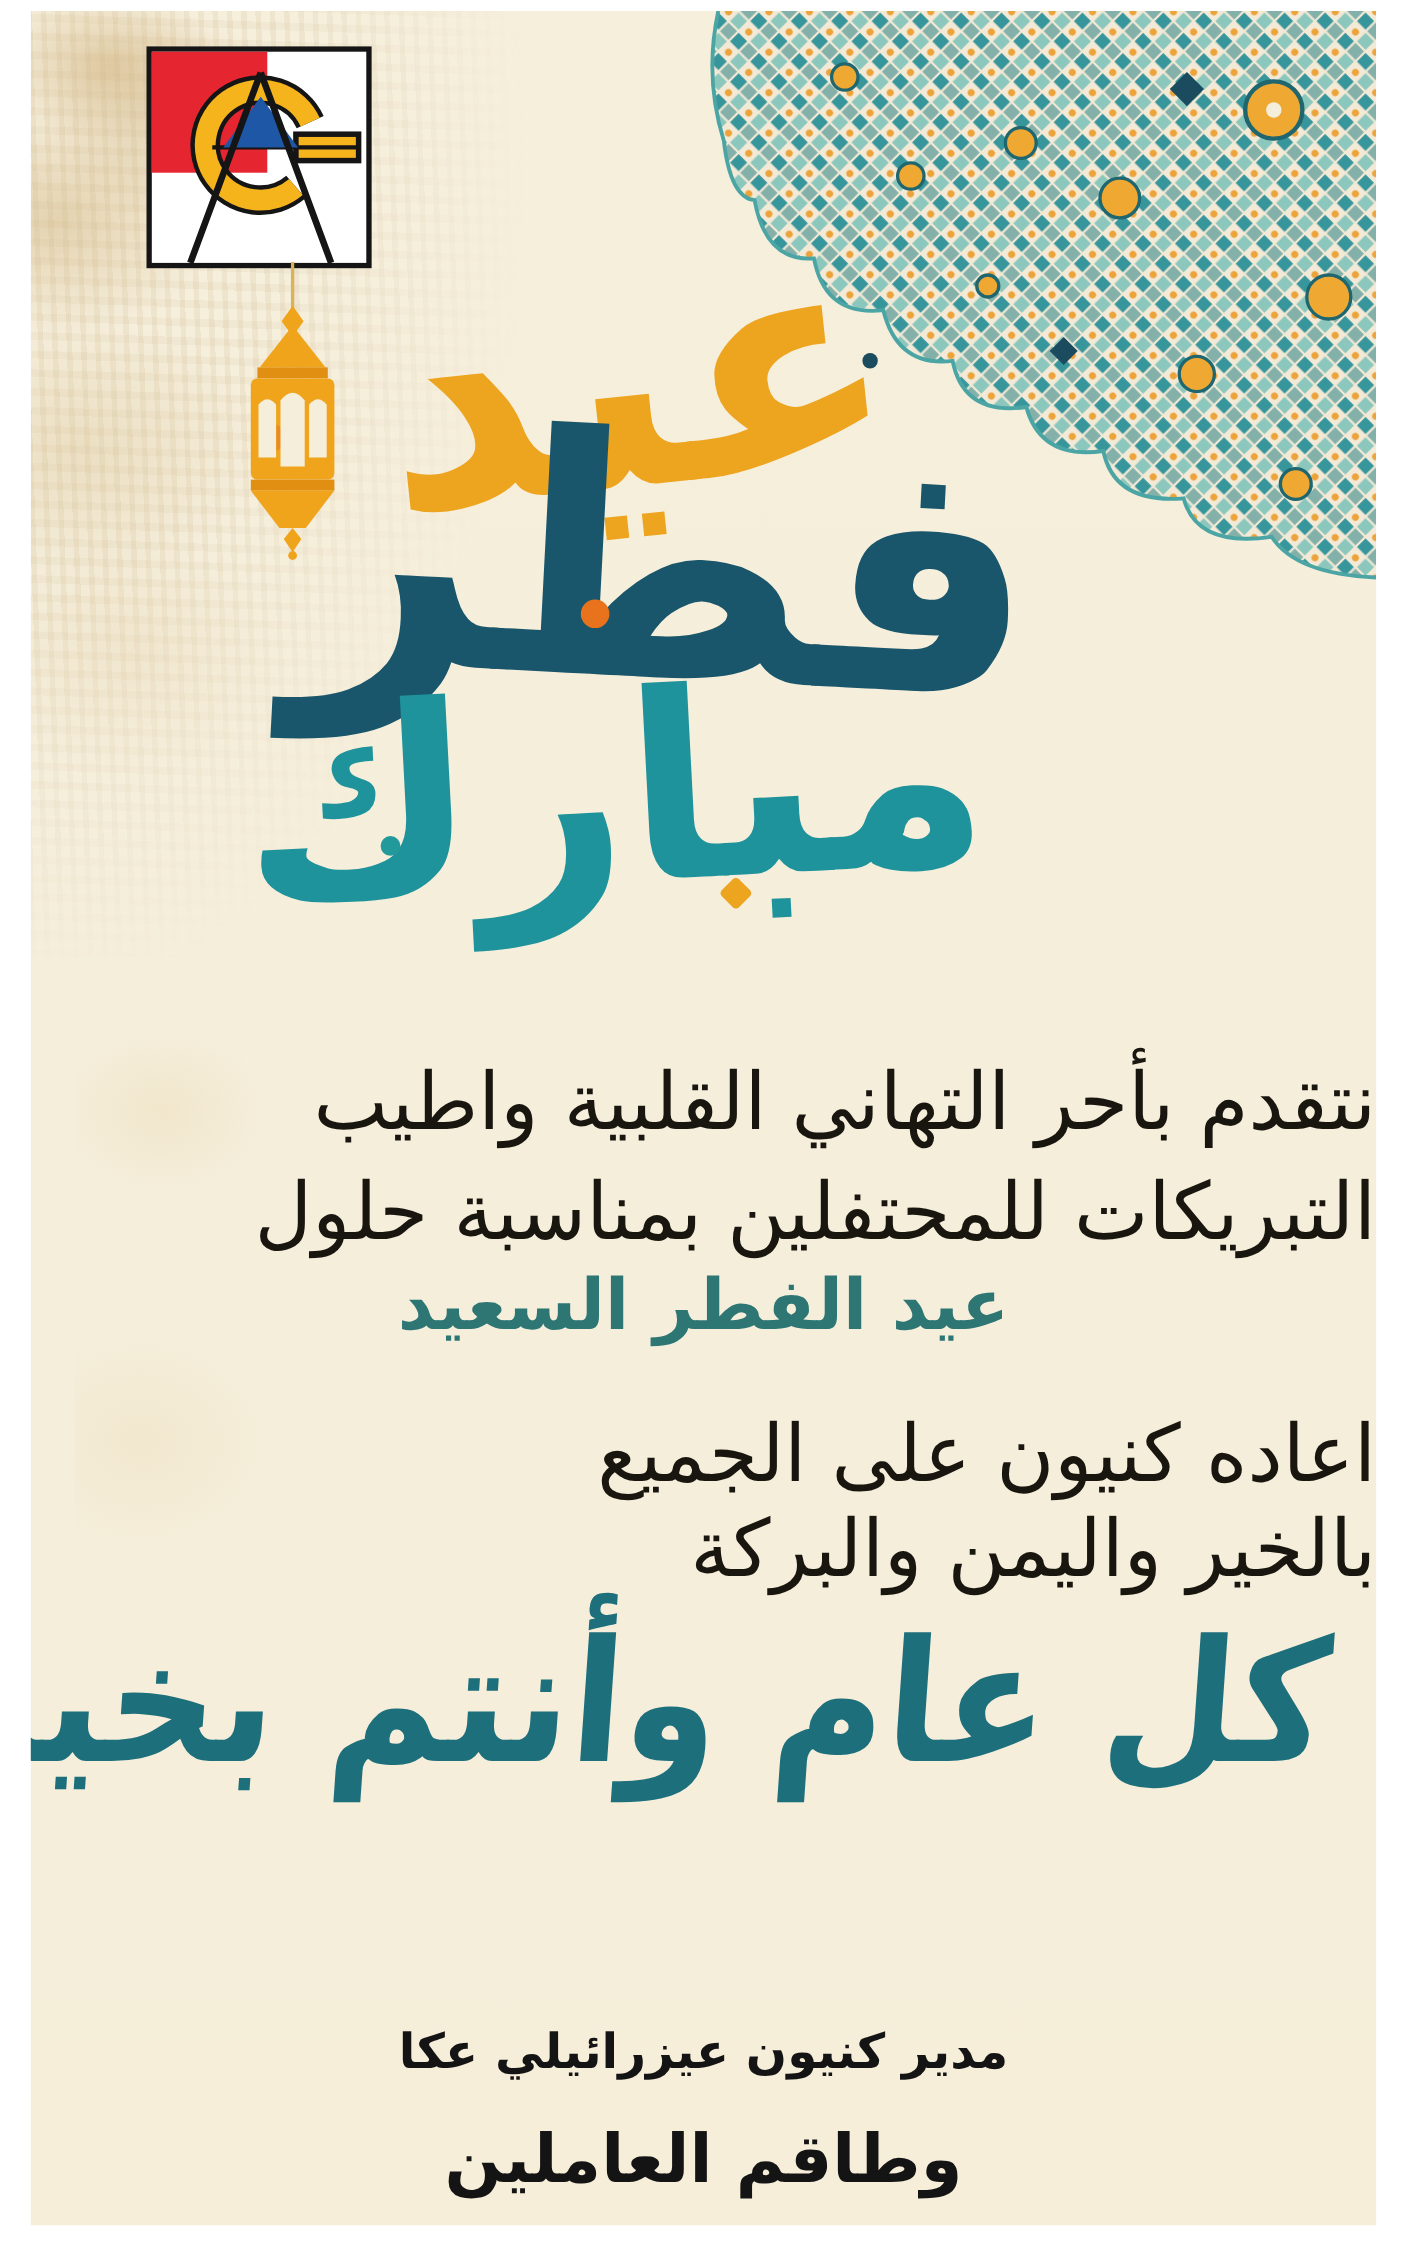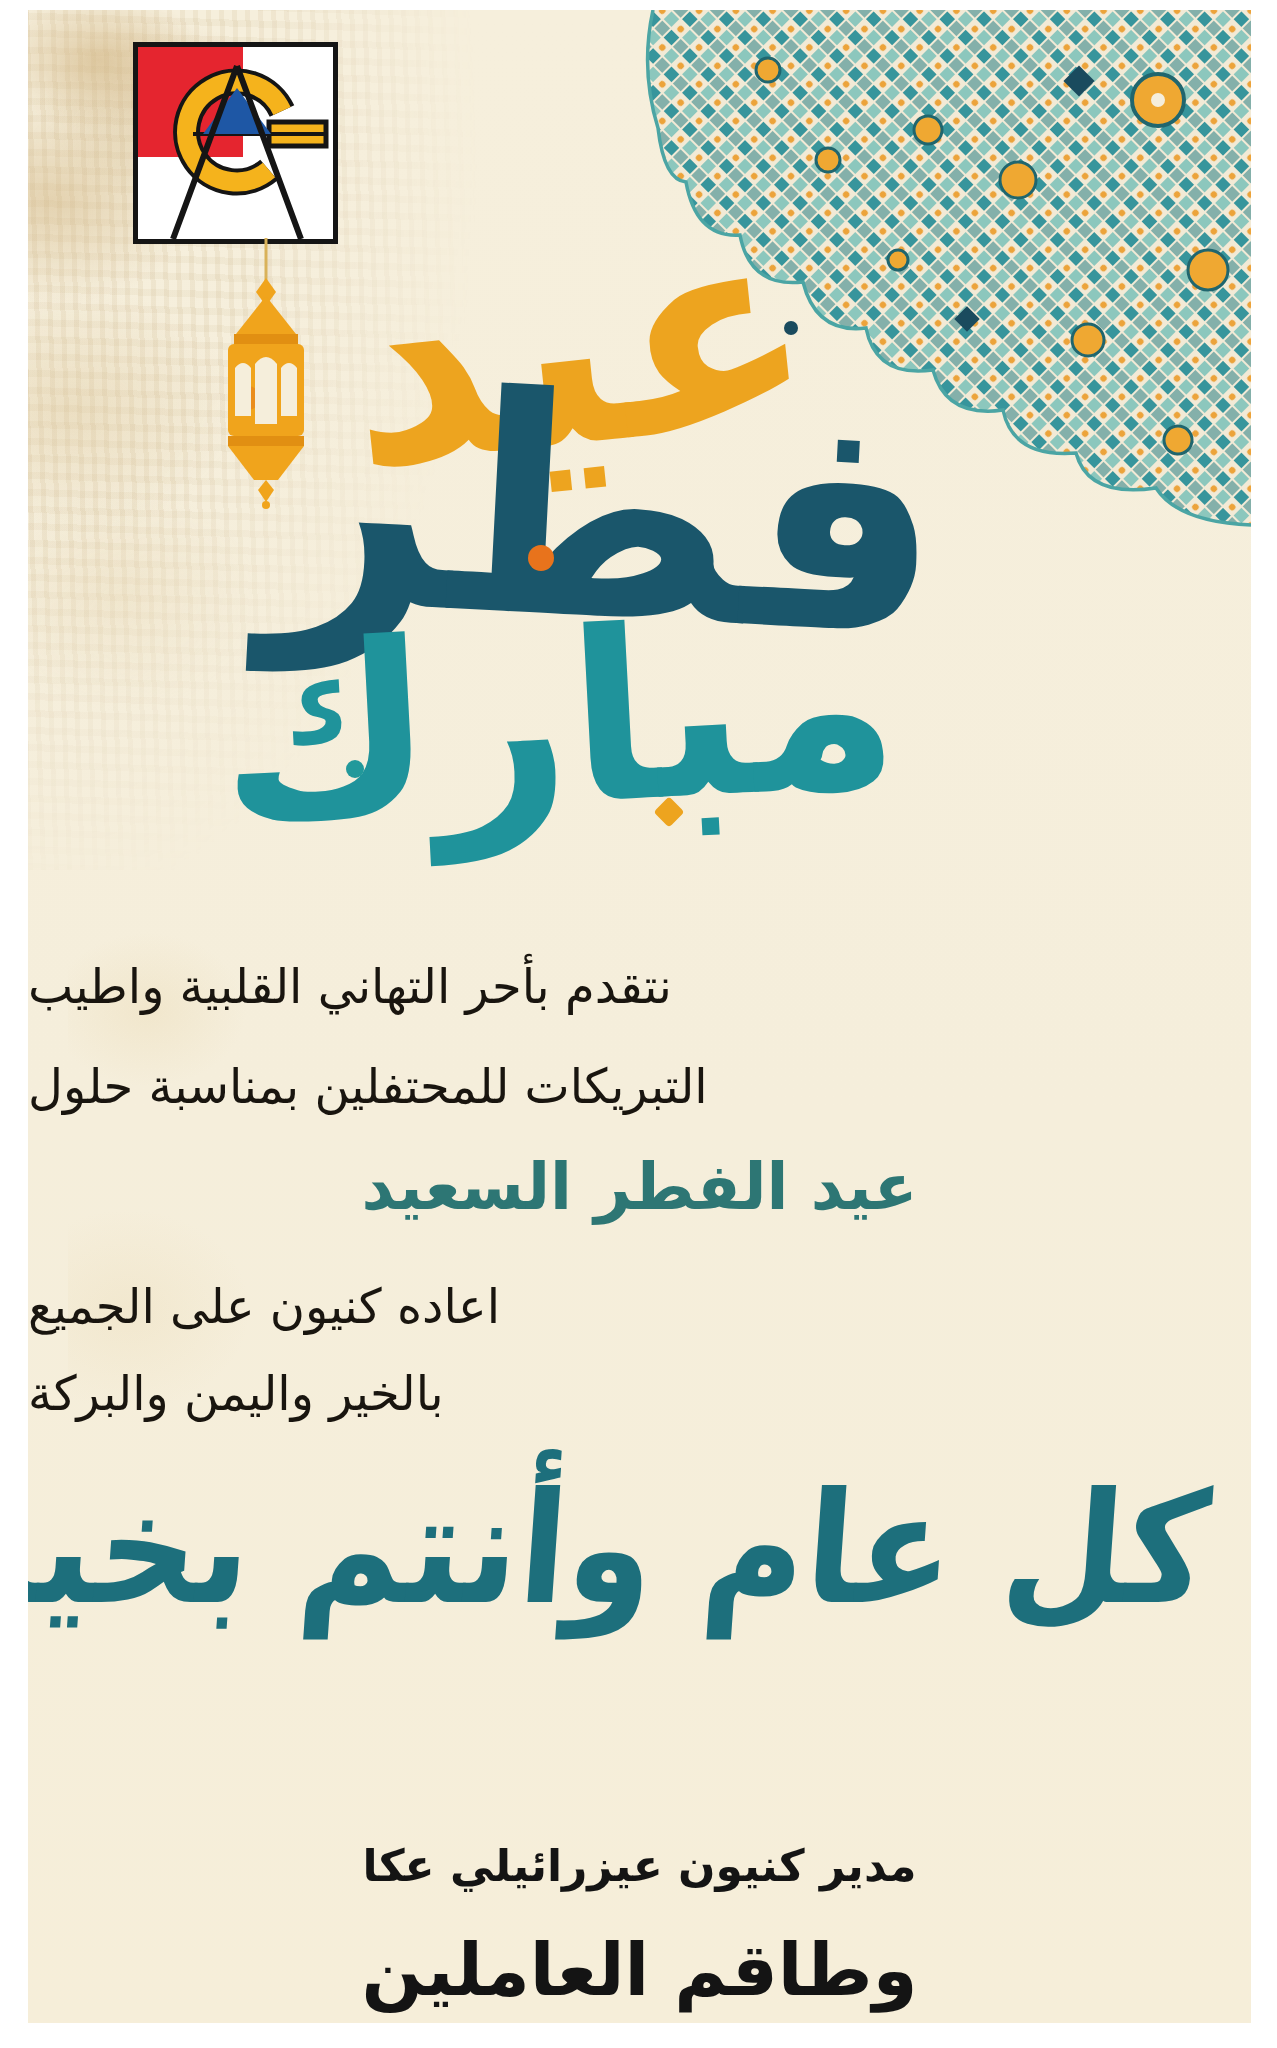--- a/index.html
+++ b/index.html
@@ -41,38 +41,38 @@
   .cw{position:absolute;direction:rtl;font-weight:bold;line-height:1;white-space:nowrap;}
   .cw1{right:120px;top:-40px;font-size:280px;color:#eda41f;transform:rotate(-6deg);}
   .cw2{right:-10px;top:118px;font-size:300px;color:#1a566b;transform:rotate(3deg);}
   .cw3{left:-10px;top:358px;font-size:235px;color:#1f939b;transform:rotate(-3deg);}
   .dot{position:absolute;border-radius:50%;}
   .dot.d1{left:300px;top:300px;width:26px;height:26px;background:#e8731c;}
   .dot.d2{left:430px;top:556px;width:22px;height:22px;background:#eda41f;border-radius:4px;transform:rotate(45deg);}
   .dot.d3{left:118px;top:515px;width:18px;height:18px;background:#22999b;}
   .dot.d4{left:556px;top:76px;width:14px;height:14px;background:#1a4b5e;}
 
-  .msg{position:absolute;left:0;width:100%;text-align:left;direction:rtl;
-       color:#19150f;font-size:48px;line-height:1.2;white-space:nowrap;}
+  .msg{position:absolute;left:0;width:100%;text-align:right;direction:rtl;
+       color:#19150f;font-size:72px;line-height:1.2;white-space:nowrap;}
   .line1{top:948px;}
   .line2{top:1048px;}
   .headline{position:absolute;left:0;width:100%;text-align:center;direction:rtl;
        top:1140px;font-size:64px;font-weight:bold;color:#2d7674;white-space:nowrap;}
   .line3{top:1268px;}
   .line4{top:1355px;}
   .closing{
     position:absolute;left:0;top:1448px;width:100%;text-align:center;direction:rtl;
     font-size:140px;font-weight:bold;color:#1d6f7c;letter-spacing:-3px;line-height:1.3;
     transform:translateX(-42px) skewX(-4deg) scaleY(1.1);white-space:nowrap;
   }
   .sig{position:absolute;left:0;width:100%;text-align:center;direction:rtl;
        font-weight:bold;color:#141414;white-space:nowrap;}
   .sig.name{top:1752px;font-size:54px;}
   .sig.title{top:1830px;font-size:44px;}
-  .sig.team{top:1918px;font-size:72px;}
+  .sig.team{top:1918px;font-size:61px;}
 </style>
 </head>
 <body>
 
 <div class="poster">
   <div class="canvas">
 
     <div class="texture"></div>
     <div class="stain"></div>
 

